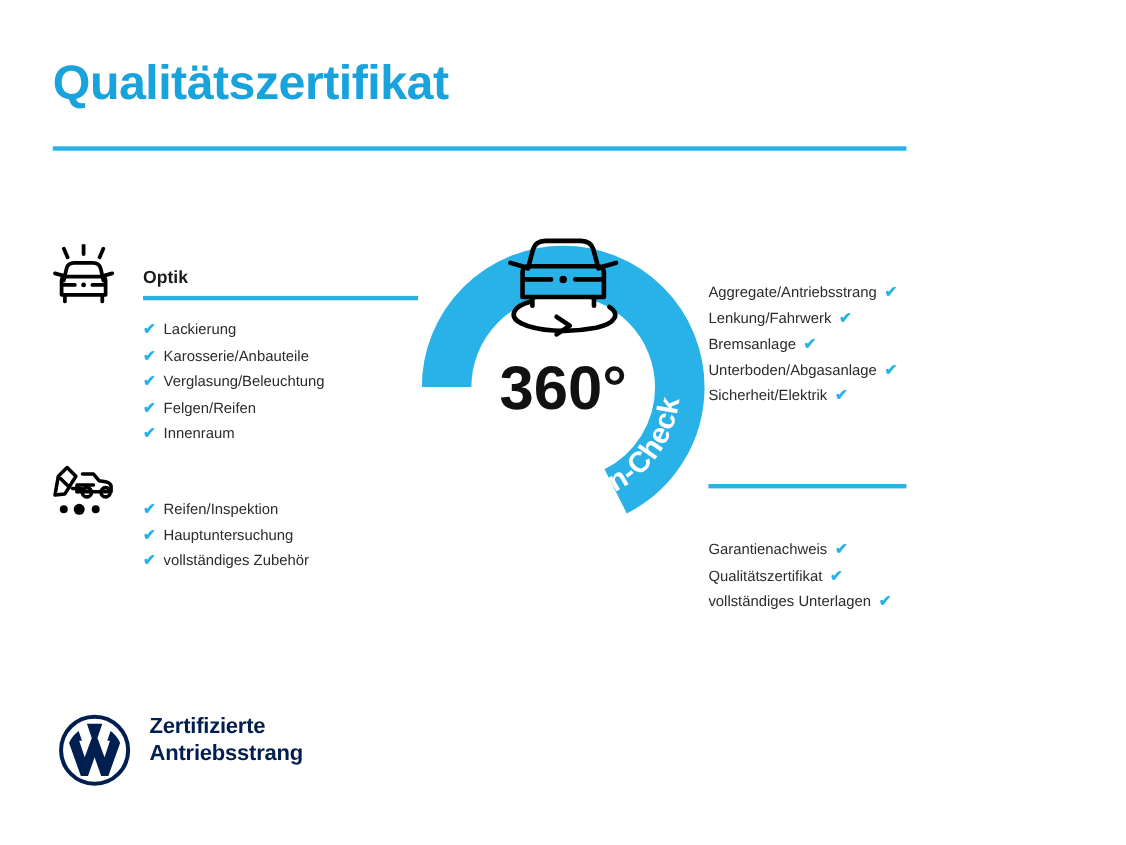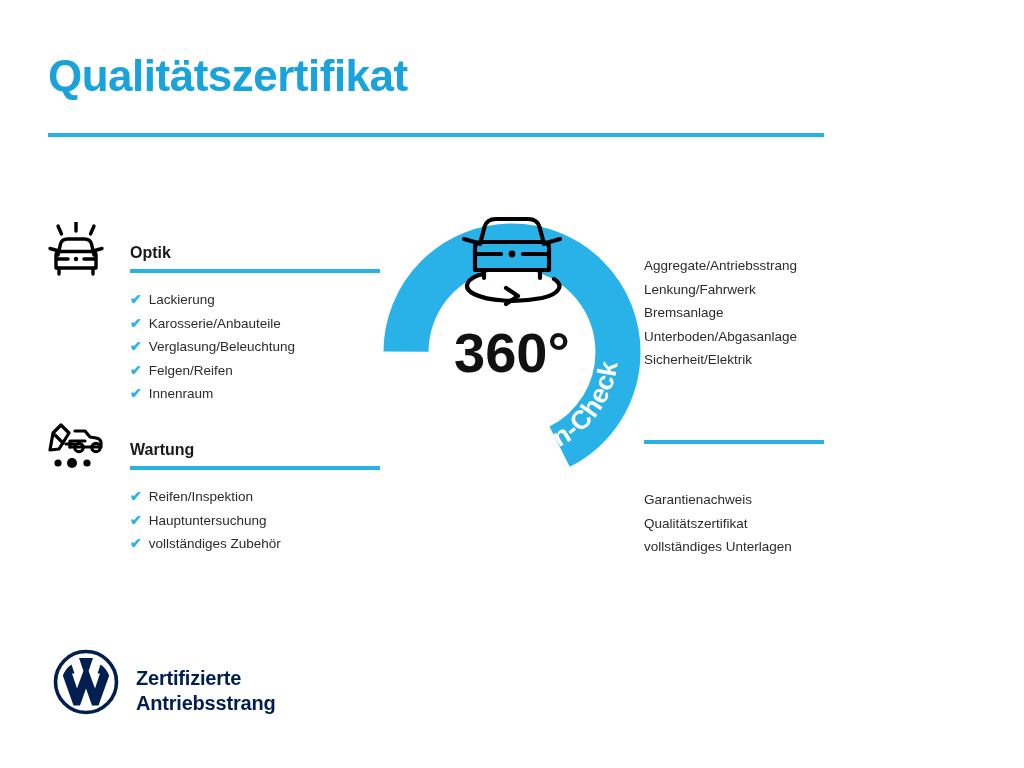--- a/index.html
+++ b/index.html
@@ -77,21 +77,21 @@
   }
 
   
   .sec-left { }
   .sec-left .section-title { text-align: left; }
   .sec-left .item { justify-content: flex-start; }
   .sec-left .check { margin-right: 7px; }
 
   
   .sec-right .section-title { text-align: right; }
-  .sec-right .item { justify-content: space-between; }
+  .sec-right .item { justify-content: flex-start; }
   .sec-right .check { margin-left: 7px; }
 
   .sec-icon {
     position: absolute;
     width: 64px;
     height: 56px;
   }
 
   
   .badge {
@@ -102,21 +102,21 @@
     height: 300px;
   }
   .badge svg { display: block; }
 
   
   .footer-logo {
     position: absolute;
     left: 52px;
     top: 648px;
     display: flex;
-    align-items: flex-end;
+    align-items: flex-start;
   }
   .vw-mark { width: 68px; height: 68px; }
   .footer-text {
     margin-left: 16px;
     font-size: 20px;
     font-weight: bold;
     color: #001E50;
     line-height: 25px;
     letter-spacing: -0.2px;
   }
@@ -182,24 +182,20 @@
         <path d="M22 25 L30 25"></path>
         <path d="M31 12 L36 12 L41 12 L46 18 L52 19 C55 19.5 57 21 57 24 L57 28 L26 28"></path>
         <path d="M26 28 L26 22 L41 22"></path>
         <circle cx="35" cy="28.5" r="4.2"></circle>
         <circle cx="52" cy="28.5" r="4.2"></circle>
         <circle cx="14" cy="44" r="3.6" fill="#000000" stroke="none"></circle>
         <circle cx="28" cy="44" r="5" fill="#000000" stroke="none"></circle>
         <circle cx="43" cy="44" r="3.6" fill="#000000" stroke="none"></circle>
       </svg>
     </div>
-    <div class="section-head">
-      <div class="section-title">Wartung</div>
-      <div class="section-rule"></div>
-    </div>
     <div class="items">
       <div class="item">
         <span class="check">✔</span>
         <span>Reifen/Inspektion</span>
       </div>
       <div class="item">
         <span class="check">✔</span>
         <span>Hauptuntersuchung</span>
       </div>
       <div class="item">

